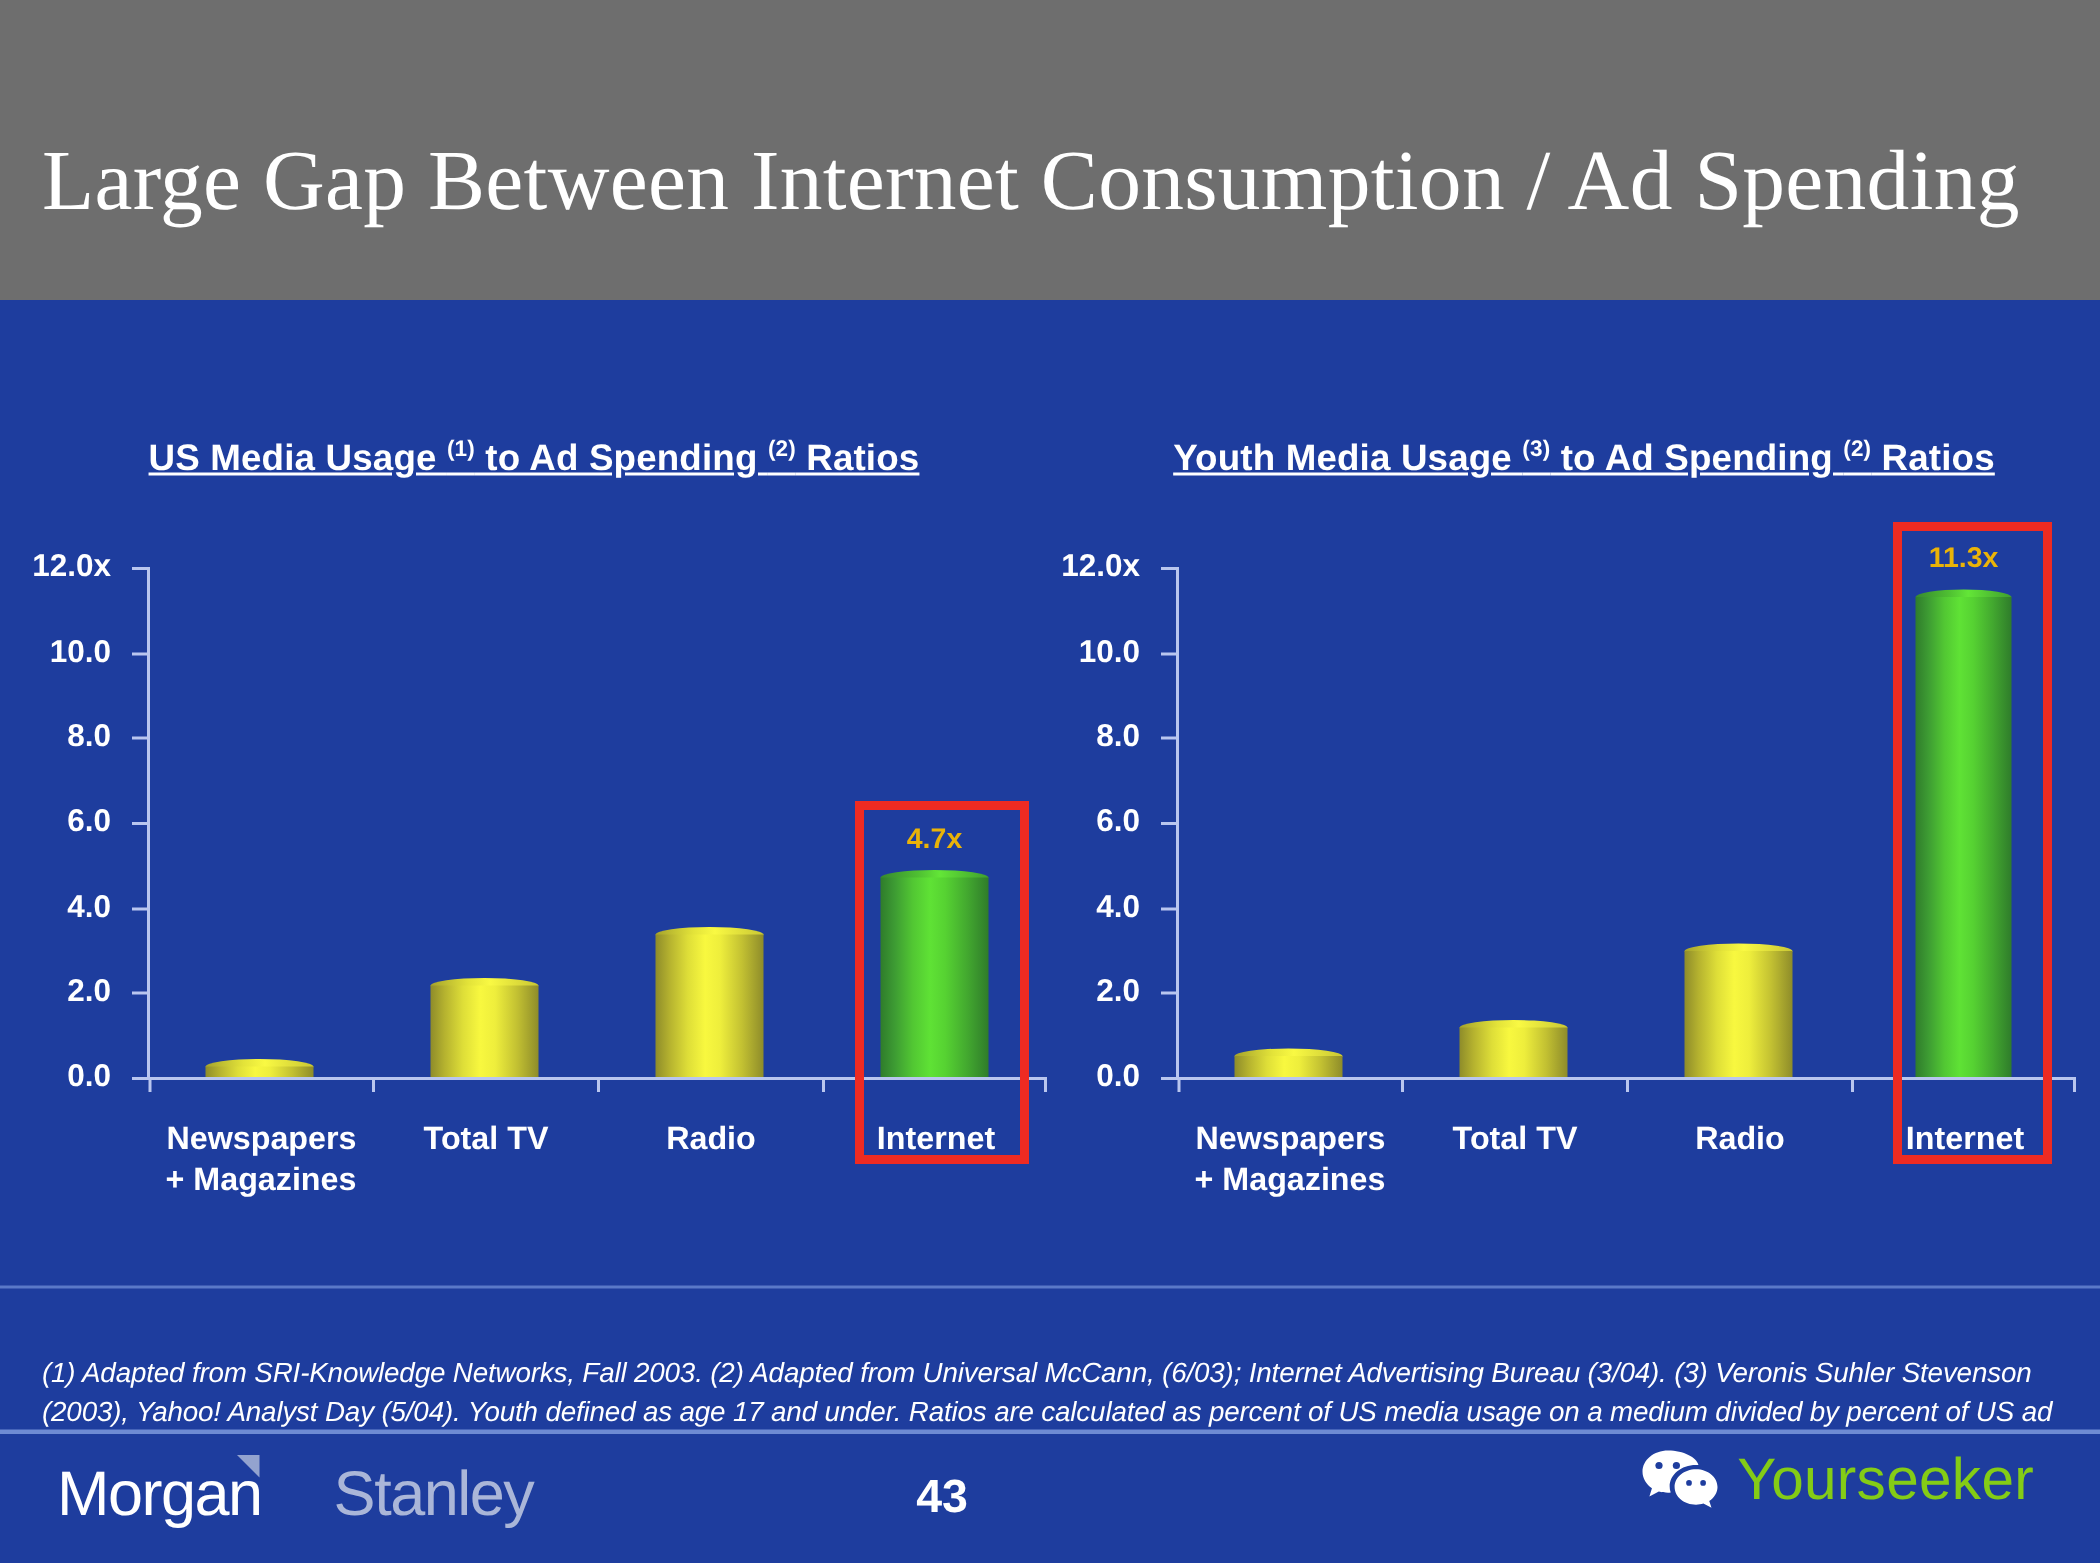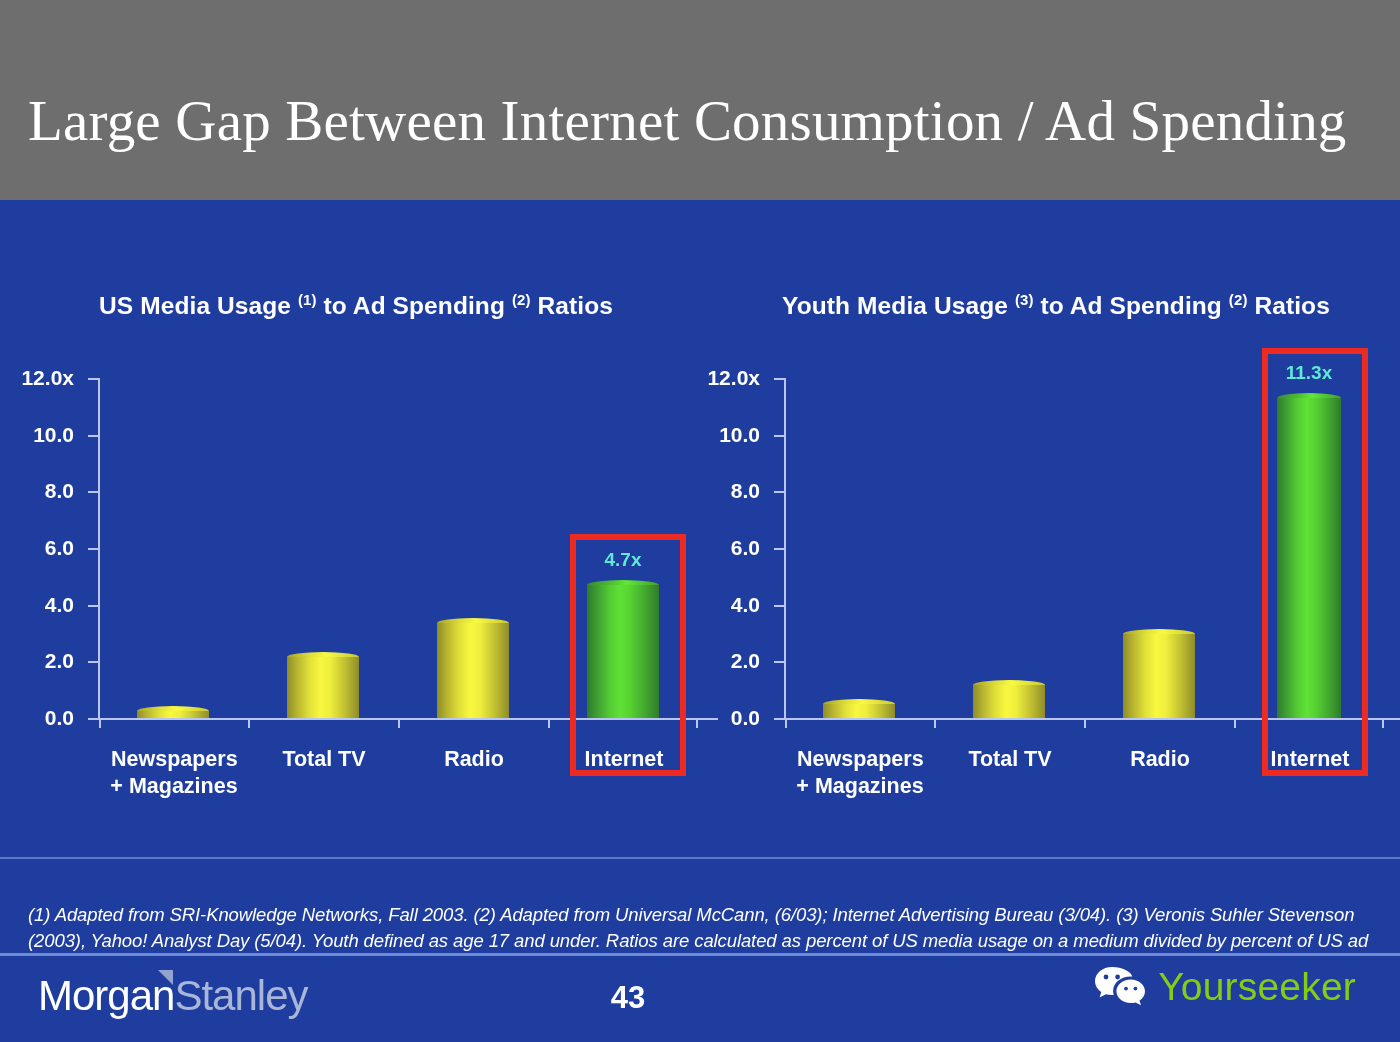--- a/index.html
+++ b/index.html
@@ -57,33 +57,33 @@
   .panel-title {
     position: absolute;
     top: 88px;
     width: 100%;
     text-align: center;
     color: #ffffff;
     font-size: 24.5px;
     font-weight: bold;
     line-height: 35px;
     letter-spacing: 0.1px;
+    text-decoration: underline;
   }
   .panel-title sup {
     font-size: 15px;
     vertical-align: super;
     line-height: 0;
   }
 
   
   .plot {
     position: absolute;
     top: 178px;
     height: 340px;
-    padding-left: 20px;
   }
   .plot-left  { left: 98px; width: 600px; }
   .plot-right { left: 72px; width: 600px; }
 
   .axis-line-y {
     position: absolute;
     left: 0; top: 0;
     width: 2px;
     height: 341px;
     background: #b9c6ef;
@@ -156,21 +156,21 @@
   .bar-green .bar-cap {
     background: linear-gradient(to right,
       #37892f 0%, #4fc032 35%, #63e637 55%, #3f9e2e 100%);
   }
   .bar-label {
     position: absolute;
     bottom: 100%;
     margin-bottom: 14px;
     left: 50%;
     transform: translateX(-50%);
-    color: #5eead4;
+    color: #eab308;
     font-size: 19px;
     font-weight: bold;
     white-space: nowrap;
     margin-top: 44px;
   }
 
   
   .cat-label {
     position: absolute;
     top: 368px;
@@ -227,21 +227,21 @@
   .ms-logo {
     position: absolute;
     left: 38px;
     top: 16px;
     font-size: 42px;
     font-weight: 400;
     letter-spacing: -1px;
     white-space: nowrap;
   }
   .ms-logo .ms-morgan { color: #ffffff; }
-  .ms-logo .ms-stanley { color: #aab6d8; }
+  .ms-logo .ms-stanley { color: #aab6d8; margin-left: 48px; }
   .ms-mark {
     position: absolute;
     left: 158px;
     top: 14px;
     width: 0; height: 0;
     border-top: 15px solid #93a3cf;
     border-left: 15px solid transparent;
   }
   .page-number {
     position: absolute;

